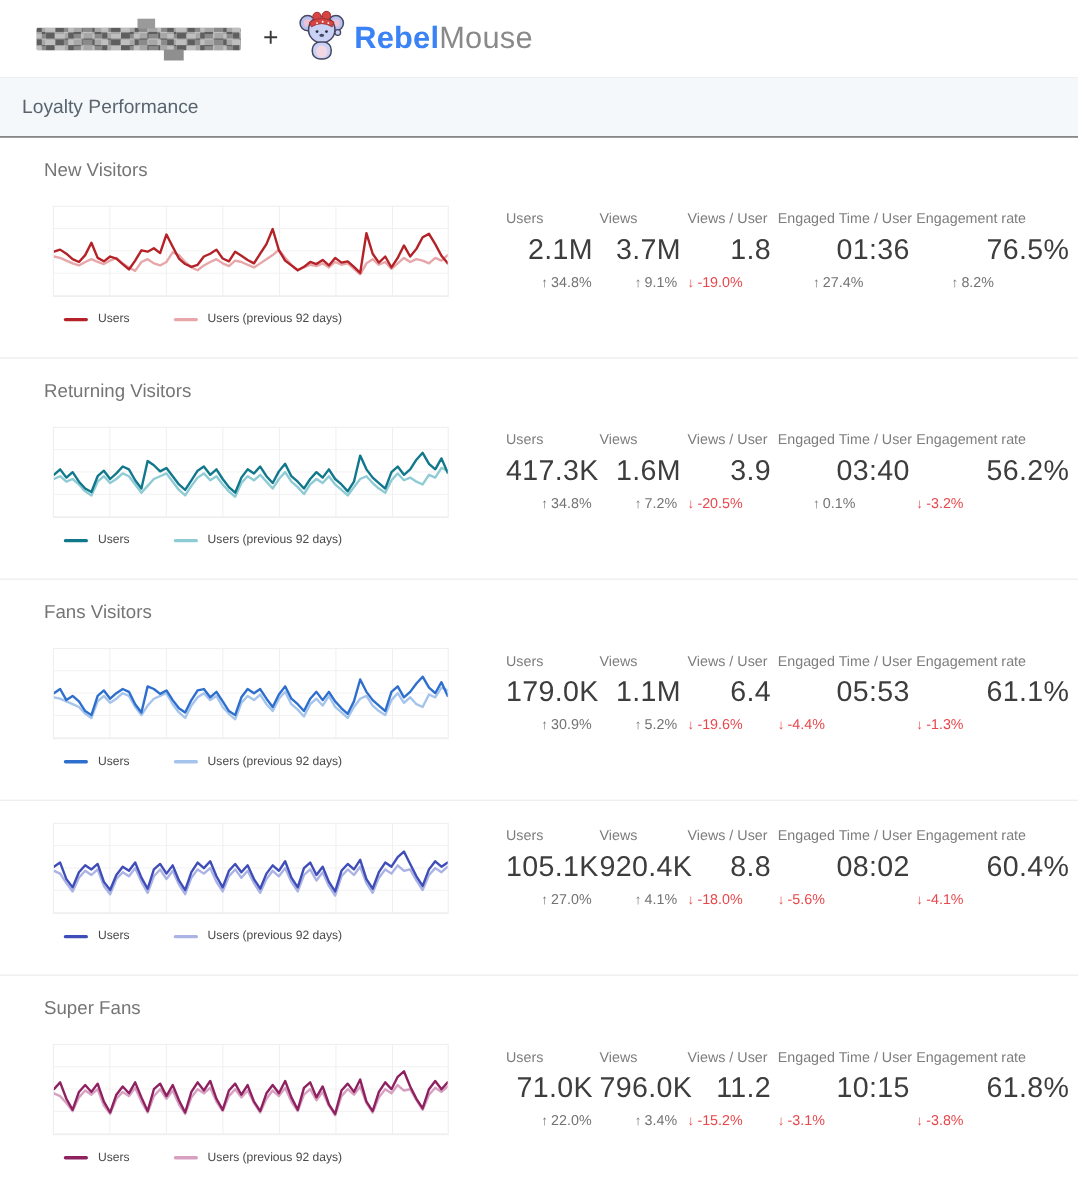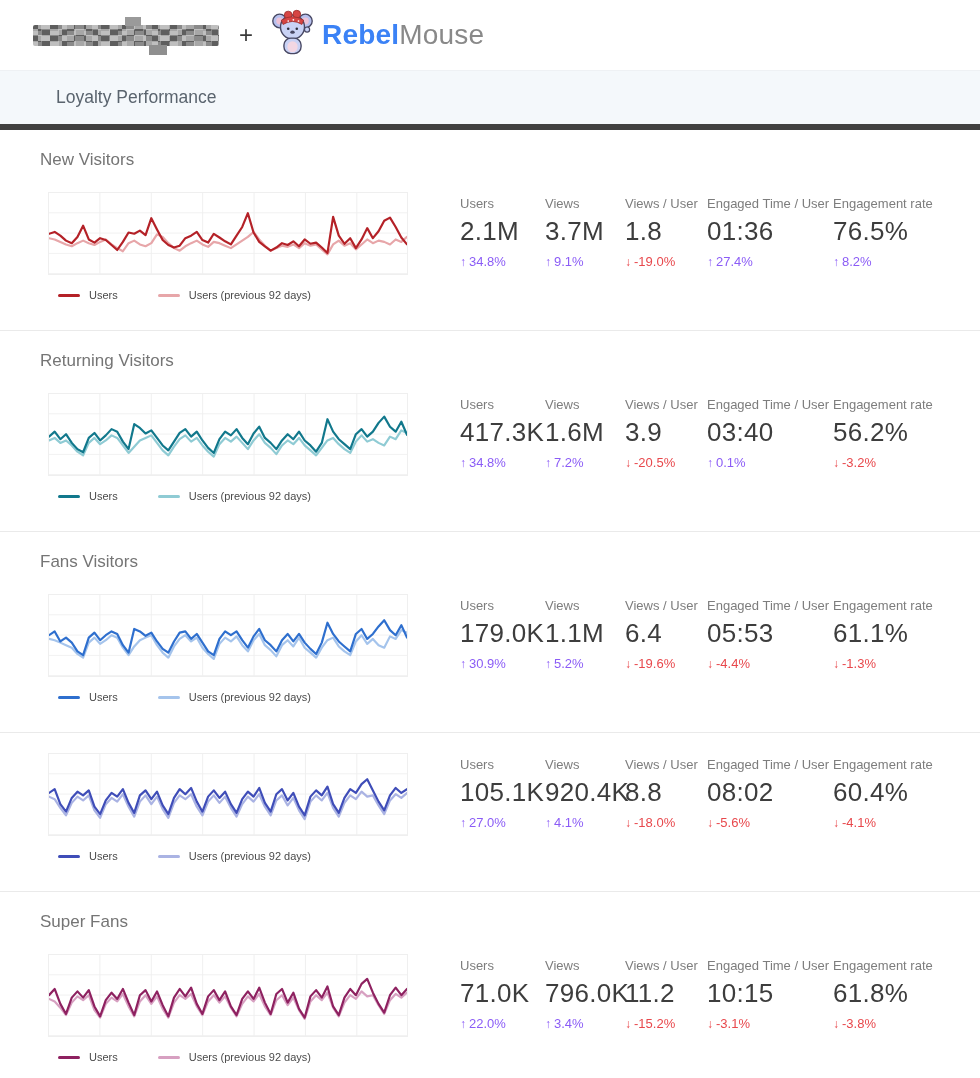--- a/index.html
+++ b/index.html
@@ -16,21 +16,21 @@
   .plus-sep{margin:0 18px 0 20px;font-size:24px;color:#3a3a3a;}
   .brand{display:flex;align-items:center;gap:8px;}
   .wordmark{font-size:28px;letter-spacing:.2px;white-space:nowrap;}
   .wordmark .rebel{color:#3b82f6;font-weight:700;}
   .wordmark .mouse{color:#898989;font-weight:400;}
   .hspacer{flex:1;}
   .datepicker{width:238px;height:40px;background:#f0f0f0;border-radius:3px;display:flex;align-items:center;justify-content:center;font-size:13.5px;color:#3c4043;cursor:pointer;position:relative;}
   .datepicker .caret{position:absolute;right:14px;font-size:9px;color:#5f6368;}
 
   
-  .titlebar{background:#f4f8fb;border-top:1px solid #eef1f4;border-bottom:6px solid #404040;padding:16px 56px;font-size:17.5px;color:#5a646e;}
+  .titlebar{background:#f4f8fb;border-top:1px solid #eef1f4;border-bottom:1px solid #404040;padding:16px 20px;font-size:17.5px;color:#5a646e;}
 
   
   .section{padding:20px 30px 29px 40px;border-bottom:1px solid #eaeaea;box-sizing:border-box;}
   .section:last-child{border-bottom:none;}
   .sec-title{font-size:17px;color:#757575;margin:0 0 22px 0;}
   .sec-body{display:flex;align-items:flex-start;}
   .chart-col{width:360px;flex:0 0 360px;margin-left:8px;}
   .chart-wrap{position:relative;height:83px;border:1px solid #efefef;box-sizing:border-box;
     background-image:
       linear-gradient(to right,#efefef 1px,transparent 1px),
@@ -42,23 +42,23 @@
   .swatch{width:22px;height:3px;border-radius:2px;flex:0 0 22px;}
 
   .metrics{display:flex;margin-left:52px;margin-top:4px;}
   .metric{box-sizing:border-box;padding-right:6px;}
   .metric:nth-child(1){width:85px;}
   .metric:nth-child(2){width:80px;}
   .metric:nth-child(3){width:82px;}
   .metric:nth-child(4){width:126px;}
   .metric:nth-child(5){width:145px;}
   .metric .label{font-size:13px;color:#7d7d7d;margin-bottom:5px;white-space:nowrap;}
-  .metric .value{font-size:26px;color:#3d3d3d;letter-spacing:.3px;margin-bottom:7px;white-space:nowrap;}
+  .metric .value{font-size:26px;color:#3d3d3d;letter-spacing:.3px;margin-bottom:7px;white-space:nowrap;text-align:right;}
   .metric .change{font-size:13px;white-space:nowrap;}
-  .change.up{color:#8b5cf6;}
+  .change.up{color:#737373;margin-left:32px;}
   .change.down{color:#e8484c;}
   .change .arrow{font-size:12px;margin-right:3px;font-weight:bold;}
   .page-bottom{height:14px;}
 </style>
 </head>
 <body>
 
 <div class="app-header">
   <div class="redacted-logo"></div>
   <div class="plus-sep">+</div>

